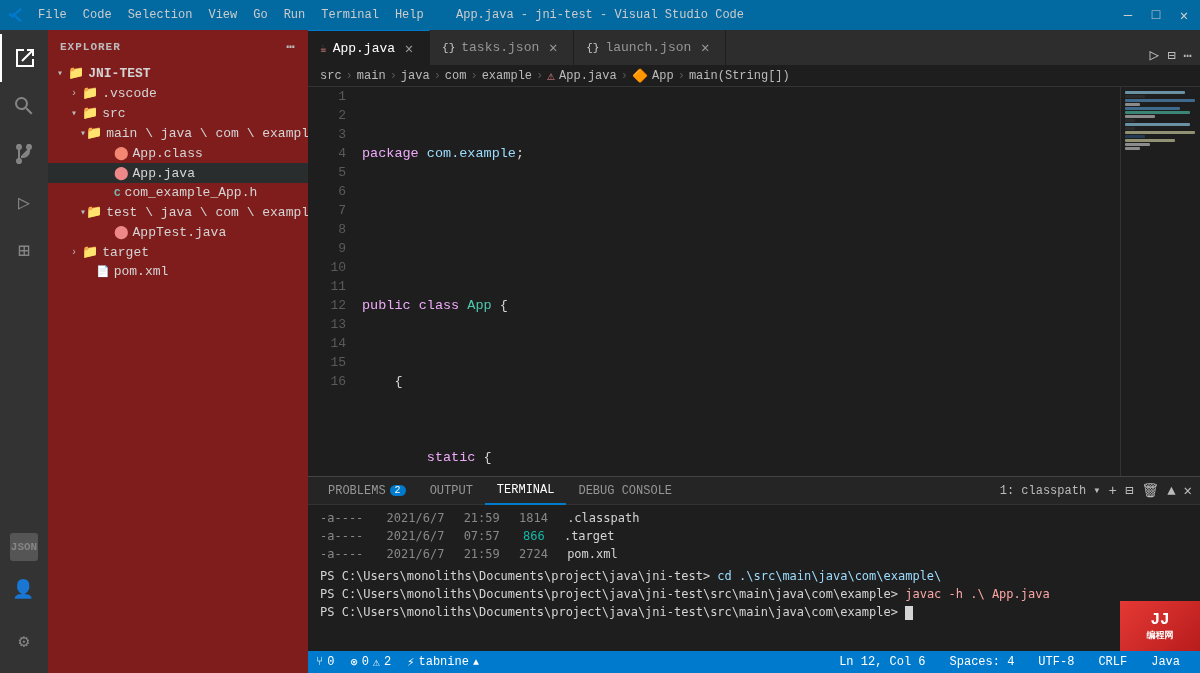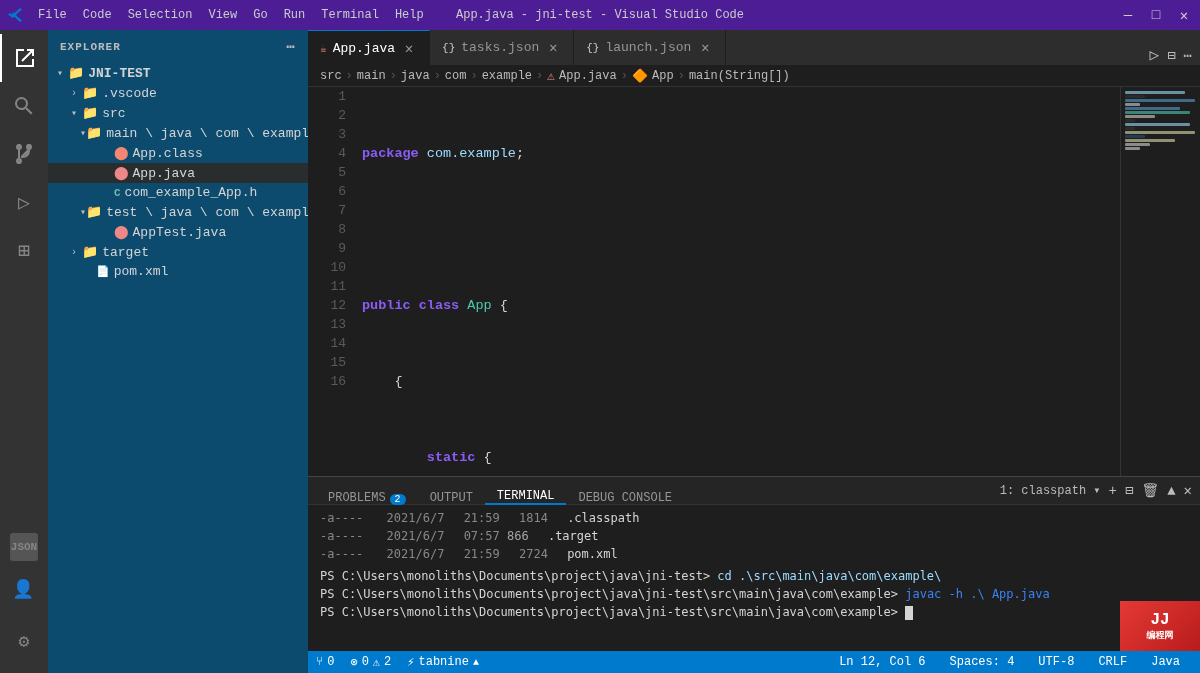--- a/index.html
+++ b/index.html
@@ -10,21 +10,21 @@
       width: 1200px;
       height: 673px;
       overflow: hidden;
       display: flex;
       flex-direction: column;
     }
 
     
     #title-bar {
       height: 30px;
-      background: #4c1d95;
+      background: #0369a1;
       display: flex;
       align-items: center;
       justify-content: space-between;
       padding: 0 8px;
       flex-shrink: 0;
     }
     #title-bar-left {
       display: flex;
       align-items: center;
       gap: 6px;
@@ -104,21 +104,21 @@
       margin-bottom: 8px;
       display: flex;
       flex-direction: column;
       align-items: center;
       gap: 4px;
     }
 
     
     #sidebar {
       width: 260px;
-      background: #0c4a6e;
+      background: #7f1d1d;
       display: flex;
       flex-direction: column;
       flex-shrink: 0;
       overflow: hidden;
     }
     #sidebar-header {
       display: flex;
       align-items: center;
       justify-content: space-between;
       padding: 8px 12px;
@@ -258,21 +258,21 @@
       padding: 0 0 0 4px;
       white-space: pre;
     }
     .code-line {
       height: 19px;
       display: flex;
       align-items: center;
     }
 
     
-    .kw { color: #8b5cf6; font-weight: bold; }
+    .kw { color: #f0abfc; }
     .type { color: #4ec9b0; }
     .pkg { color: #9cdcfe; }
     .plain { color: #d4d4d4; }
 
     
     #minimap {
       width: 80px;
       background: #1e1e1e;
       border-left: 1px solid #333;
       flex-shrink: 0;
@@ -303,21 +303,21 @@
       height: 28px;
       background: #252526;
       border-bottom: 1px solid #333;
       padding: 0 8px;
       flex-shrink: 0;
     }
     .panel-tab {
       padding: 0 12px;
       height: 28px;
       display: flex;
-      align-items: flex-end;
+      align-items: center;
       font-size: 12px;
       color: #969696;
       cursor: pointer;
       position: relative;
     }
     .panel-tab.active {
       color: #fff;
       border-bottom: 2px solid #007acc;
     }
     .panel-tab-badge {
@@ -699,35 +699,35 @@
           <span style="color:#888">-a----</span>
           <span style="margin-left:16px; color:#888">2021/6/7</span>
           <span style="margin-left:12px; color:#888">21:59</span>
           <span style="margin-left:12px; color:#888">1814</span>
           <span style="margin-left:12px; color:#d4d4d4">.classpath</span>
         </div>
         <div class="terminal-line">
           <span style="color:#888">-a----</span>
           <span style="margin-left:16px; color:#888">2021/6/7</span>
           <span style="margin-left:12px; color:#888">07:57</span>
-          <span style="margin-left:0; color:#a3a3a3">866</span>
+          <span style="margin-left:16px; color:#14b8a6">866</span>
           <span style="margin-left:12px; color:#d4d4d4">.target</span>
         </div>
         <div class="terminal-line">
           <span style="color:#888">-a----</span>
           <span style="margin-left:16px; color:#888">2021/6/7</span>
           <span style="margin-left:12px; color:#888">21:59</span>
           <span style="margin-left:12px; color:#888">2724</span>
           <span style="margin-left:12px; color:#d4d4d4">pom.xml</span>
         </div>
         <div class="terminal-line" style="margin-top:4px">
           <span style="color:#d4d4d4">PS C:\Users\monoliths\Documents\project\java\jni-test&gt; </span><span style="color:#9cdcfe">cd .\src\main\java\com\example\</span>
         </div>
         <div class="terminal-line">
-          <span style="color:#d4d4d4">PS C:\Users\monoliths\Documents\project\java\jni-test\src\main\java\com\example&gt; </span><span style="color:#3b82f6">javac -h .\ App.java</span>
+          <span style="color:#d4d4d4">PS C:\Users\monoliths\Documents\project\java\jni-test\src\main\java\com\example&gt; </span><span style="color:#fca5a5">javac -h .\ App.java</span>
         </div>
         <div class="terminal-line">
           <span style="color:#d4d4d4">PS C:\Users\monoliths\Documents\project\java\jni-test\src\main\java\com\example&gt; </span><span style="display:inline-block; width:8px; height:14px; background:#d4d4d4; vertical-align:middle"></span>
         </div>
       </div>
     </div>
 
     <div id="status-bar">
       <div id="status-left">
         <div class="status-item">

